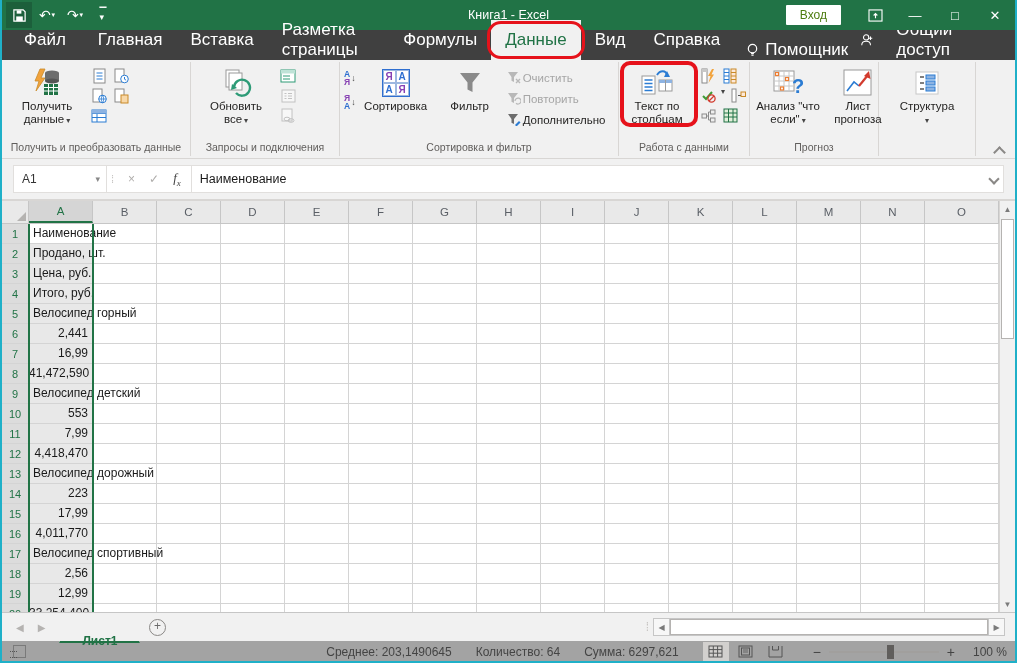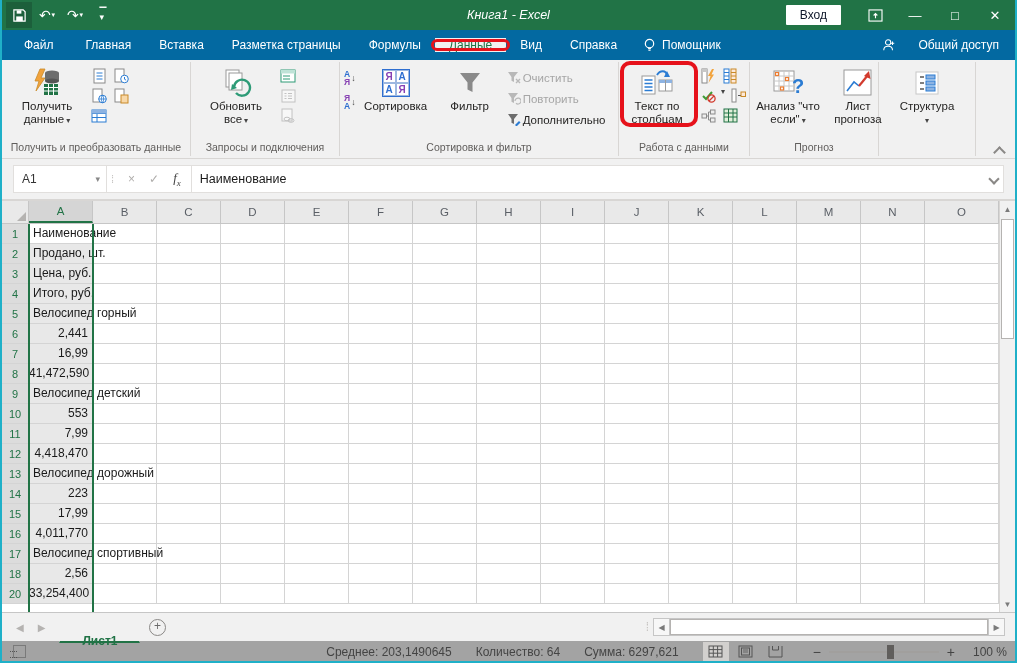--- a/index.html
+++ b/index.html
@@ -3,26 +3,26 @@
 <meta charset="utf-8">
 <style>
   html,body{margin:0;padding:0;background:#e8e8e8;font-family:"Liberation Sans",sans-serif;}
   .window{position:relative;width:1017px;height:663px;box-sizing:border-box;border:2px solid #1fb0c8;border-top:none;background:#f1f1f1;overflow:hidden;}
   
   .titlebar{height:30px;background:#217346;display:flex;align-items:center;color:#fff;position:relative;}
   .qat{display:flex;align-items:center;gap:2px;padding-left:4px;}
   .qbtn{width:26px;height:26px;display:flex;align-items:center;justify-content:center;font-size:14px;color:#fff;}
   .qbtn.save{background:#1c5f3b;}
   .dd8{font-size:7px;margin-left:1px;}
-  .titletext{position:absolute;left:0;right:0;text-align:center;font-size:12.5px;pointer-events:none;font-style:italic;}
+  .titletext{position:absolute;left:0;right:0;text-align:center;font-size:12.5px;pointer-events:none;}
   .tb-right{margin-left:auto;display:flex;align-items:center;height:100%;}
-  .signin{background:#fff;color:#0f172a;font-size:12px;padding:3px 14px;border-radius:1px;margin-right:14px;}
+  .signin{background:#fff;color:#4d7c0f;font-size:12px;padding:3px 14px;border-radius:1px;margin-right:14px;}
   .wbtn{width:40px;height:100%;display:flex;align-items:center;justify-content:center;font-size:13px;color:#fff;}
   
-  .tabrow{height:30px;background:#0369a1;display:flex;align-items:center;color:#fff;font-size:12px;}
+  .tabrow{height:30px;background:#404040;display:flex;align-items:flex-end;color:#fff;font-size:17px;}
   .rtabs{display:flex;align-items:stretch;}
   .rtab{position:relative;display:flex;align-items:center;padding:0 14px;cursor:default;}
   .rtab.file{padding:0 18px;margin-left:4px;}
   .rtab.active{background:#f1f1f1;color:#217346;}
   .ring{position:absolute;left:-4px;right:-4px;top:1px;bottom:1px;border:3px solid #e6121b;border-radius:14px;pointer-events:none;}
   .tr-extra{display:flex;align-items:center;gap:6px;padding:0 12px;}
   .tr-share{margin-left:auto;display:flex;align-items:center;gap:22px;padding-right:16px;}
   
   .ribbon{height:98px;background:#f1f1f1;display:flex;align-items:stretch;position:relative;border-bottom:1px solid #d8d6d4;}
   .rgroup{display:flex;flex-direction:column;}
@@ -878,20 +878,38 @@
             <div class="cell"></div>
             <div class="cell"></div>
             <div class="cell"></div>
             <div class="cell"></div>
             <div class="cell"></div>
             <div class="cell"></div>
             <div class="cell"></div>
             <div class="cell"></div>
           </div>
           <div class="grow">
+            <div class="rh sel">19</div>
+            <div class="cell ca num">12,99</div>
+            <div class="cell"></div>
+            <div class="cell"></div>
+            <div class="cell"></div>
+            <div class="cell"></div>
+            <div class="cell"></div>
+            <div class="cell"></div>
+            <div class="cell"></div>
+            <div class="cell"></div>
+            <div class="cell"></div>
+            <div class="cell"></div>
+            <div class="cell"></div>
+            <div class="cell"></div>
+            <div class="cell"></div>
+            <div class="cell"></div>
+          </div>
+          <div class="grow">
             <div class="rh sel">20</div>
             <div class="cell ca num">33,254,400</div>
             <div class="cell"></div>
             <div class="cell"></div>
             <div class="cell"></div>
             <div class="cell"></div>
             <div class="cell"></div>
             <div class="cell"></div>
             <div class="cell"></div>
             <div class="cell"></div>

